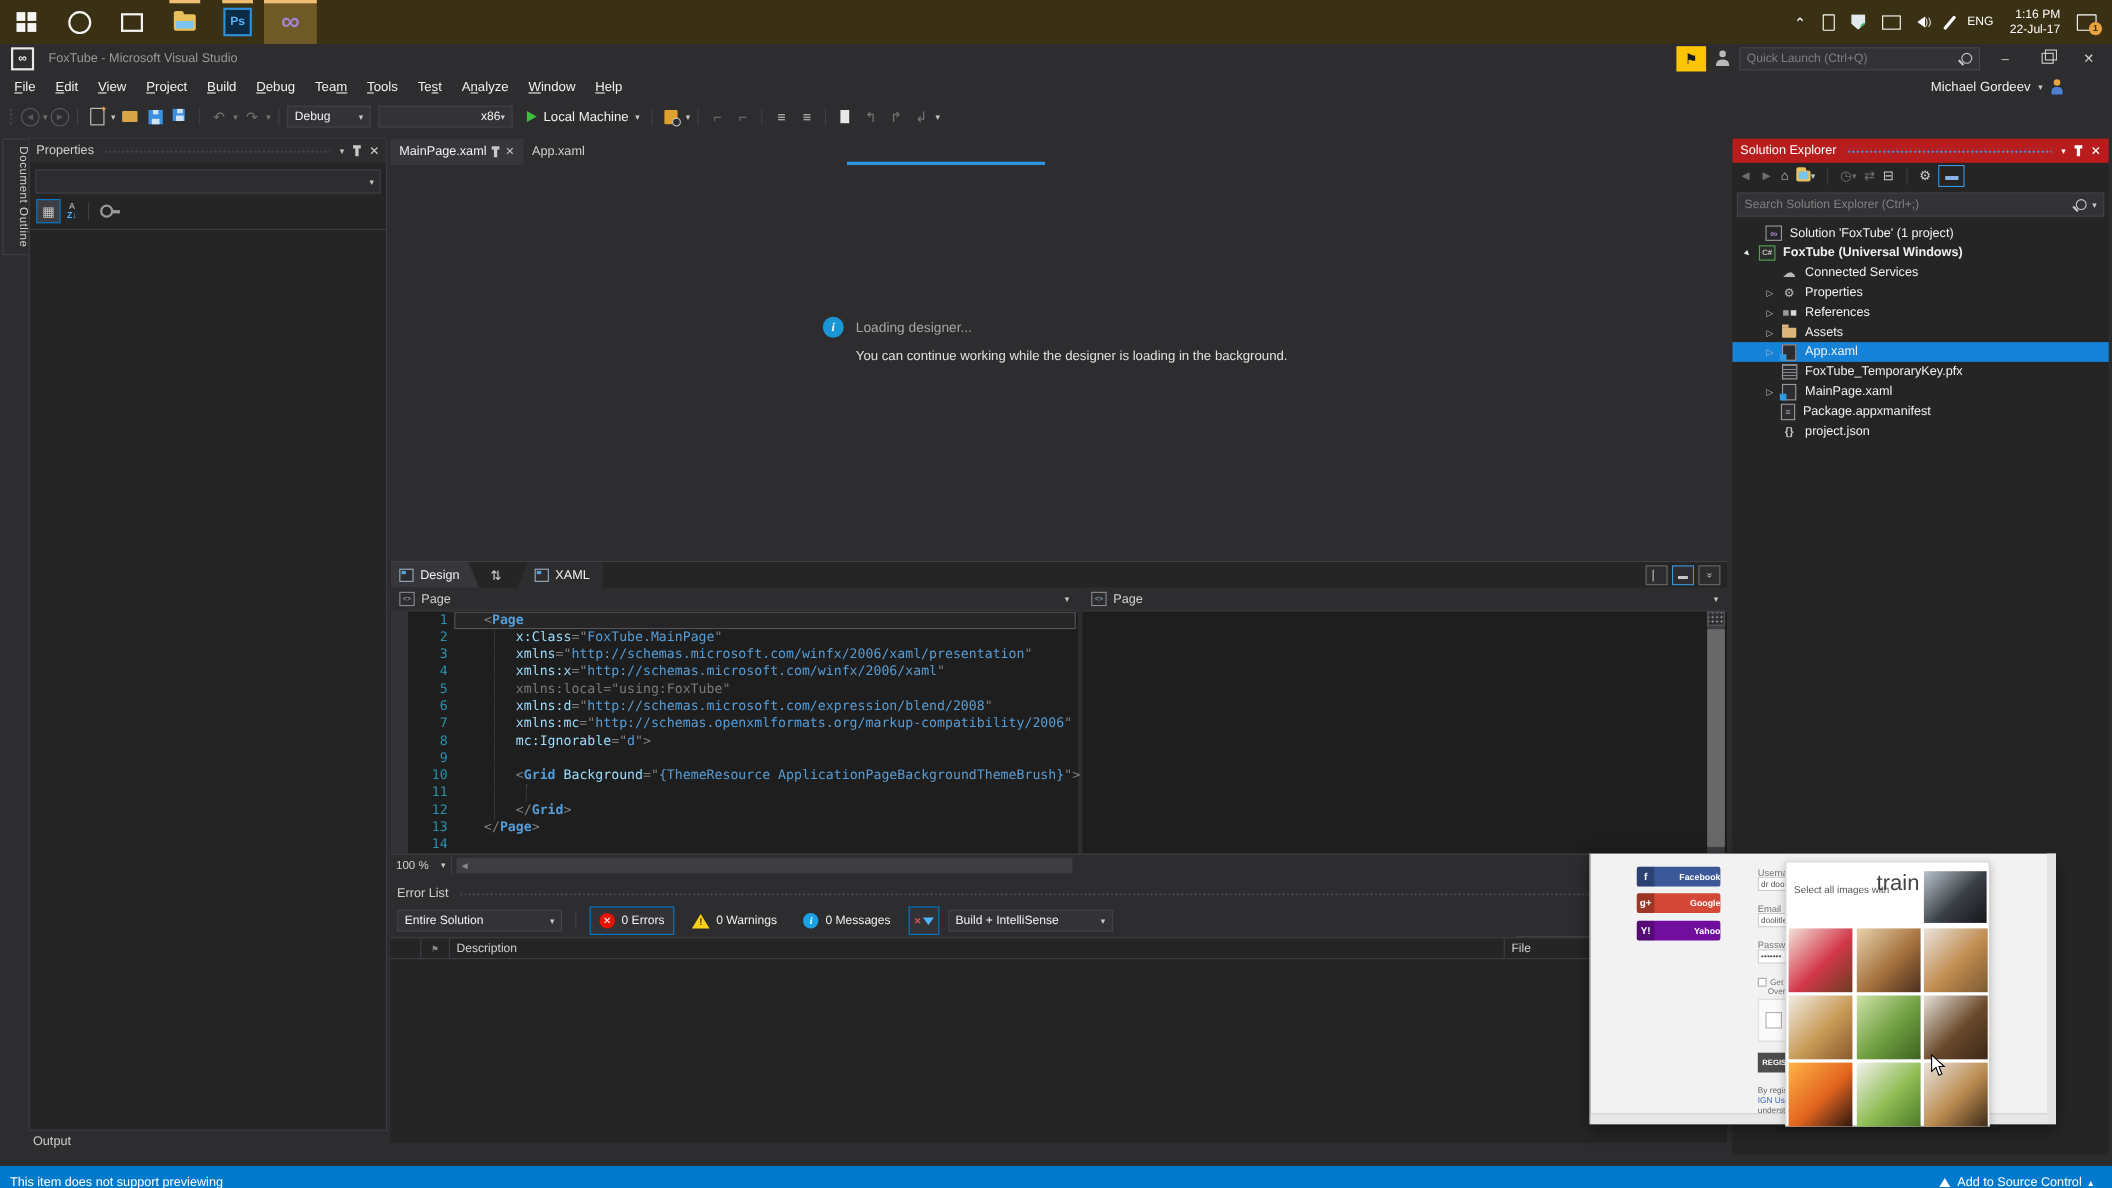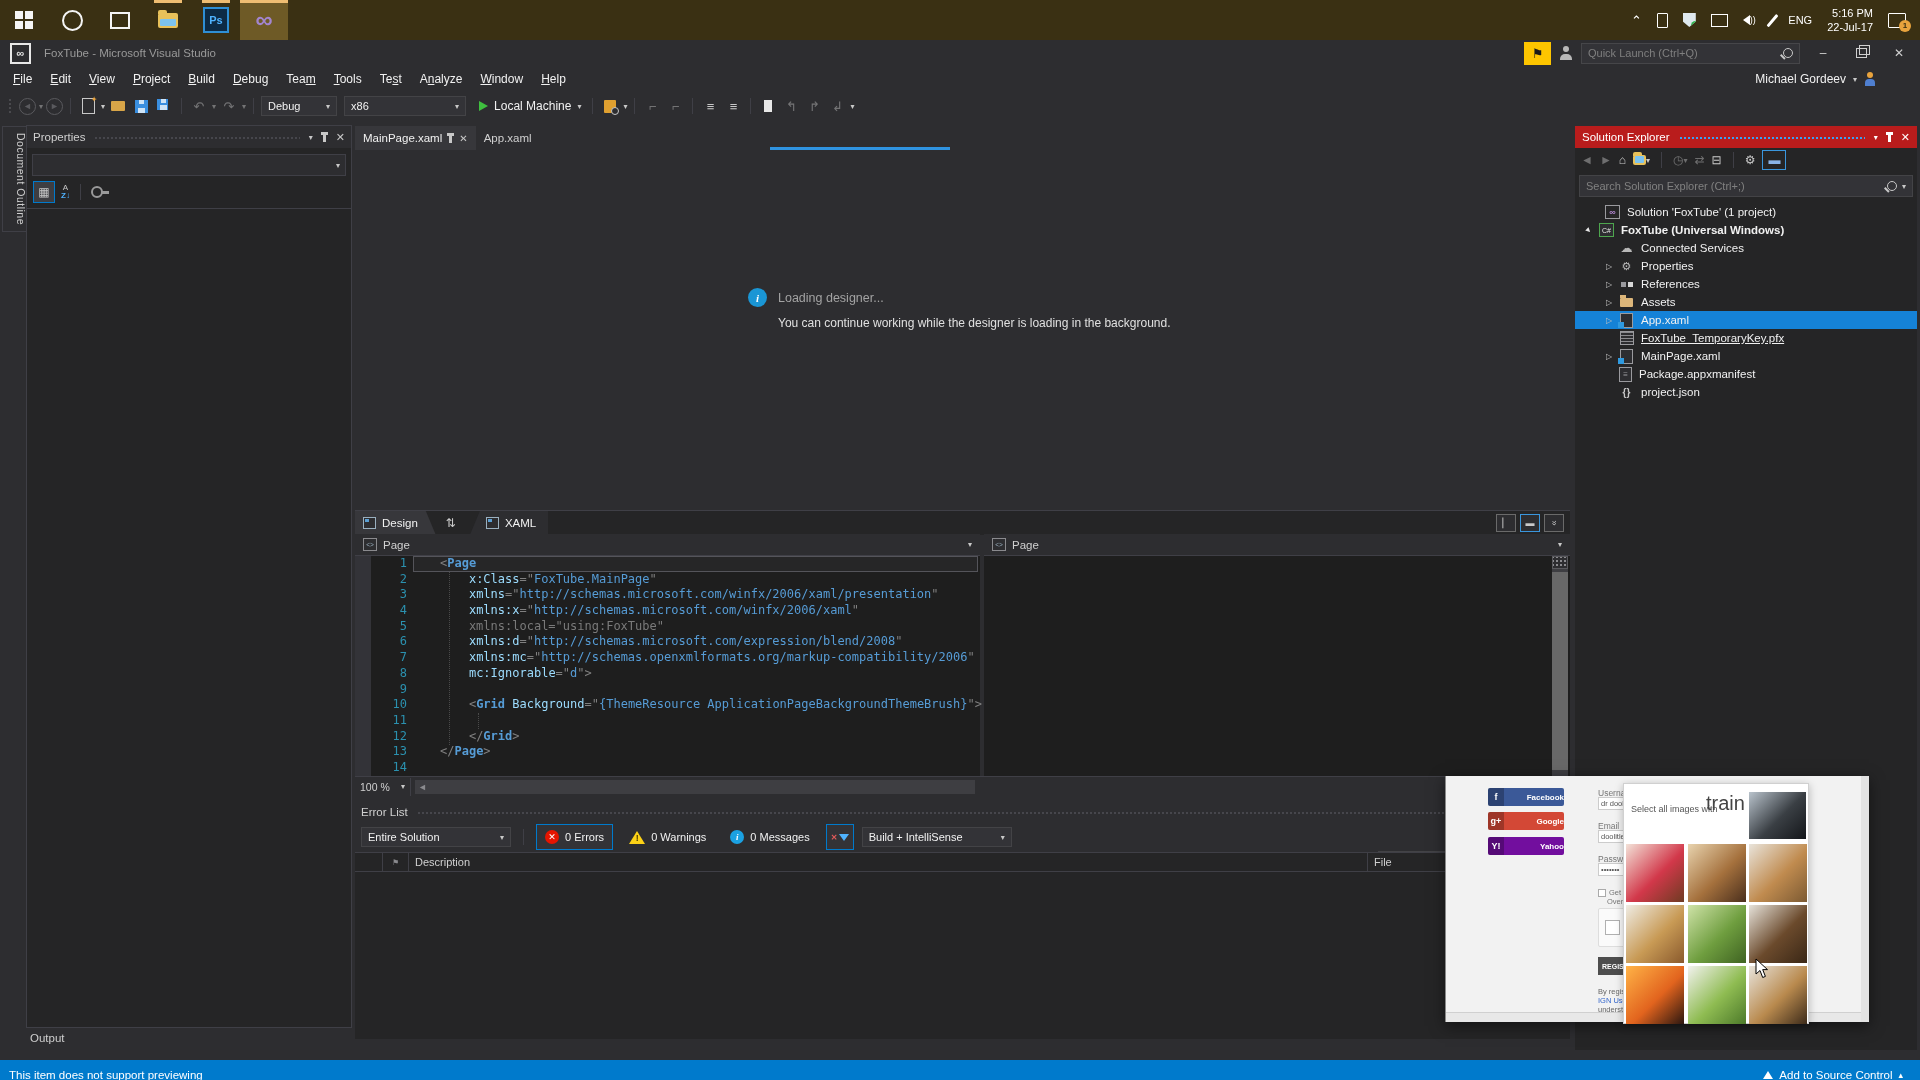--- a/index.html
+++ b/index.html
@@ -253,21 +253,21 @@
           <span class="shield-badge">✓</span>
         </span>
       <span class="net-ic"></span>
       <span class="spk">
           <span class="spk-tri"></span>
           <span style="font-size:9px;">))</span>
         </span>
       <span class="pen-ic"></span>
       <span>ENG</span>
       <span class="clock">
-        <div>5:16 PM</div>
+        <div>1:16 PM</div>
         <div>22-Jul-17</div>
       </span>
       <span class="notif">
           <span class="notif-badge">1</span>
         </span>
     </div>
   </div>
 
   <div id="titlebar" class="abs">
     <span class="vslogo">∞</span>
@@ -333,21 +333,21 @@
     <span class="sep"></span>
     <span class="tb-ic dis">↶</span>
     <span class="chev dis">▾</span>
     <span class="tb-ic dis">↷</span>
     <span class="chev dis">▾</span>
     <span class="sep"></span>
     <div class="combo" style="width:76px;">
       <span>Debug</span>
         <span class="chev">▾</span>
     </div>
-    <div class="combo" style="width:122px;margin-left:4px;">
+    <div class="combo" style="width:122px;margin-left:4px;justify-content:flex-end;">
       <span>x86</span>
         <span class="chev">▾</span>
     </div>
     <div class="flex" style="gap:6px;margin-left:10px;justify-content:center;">
       <span class="play-tri"></span>
       <span style="font-size:12px;color:#f1f1f1;">Local Machine</span>
       <span class="chev">▾</span>
     </div>
     <span class="sep" style="margin-left:8px;"></span>
     <span class="tb-ic">
@@ -592,21 +592,21 @@
           </span>
           <span>Assets</span>
         </div>
         <div class="tree-row selected" style="padding-left: 24px;">
           <span class="tree-exp">▷</span>
           <span class="tree-ic">
             <span class="ti-xaml"></span>
           </span>
           <span>App.xaml</span>
         </div>
-        <div class="tree-row" style="padding-left: 24px; text-decoration: underline;">
+        <div class="tree-row" style="padding-left: 24px;">
           <span class="tree-exp"></span>
           <span class="tree-ic">
             <span class="ti-cert"></span>
           </span>
           <span>FoxTube_TemporaryKey.pfx</span>
         </div>
         <div class="tree-row" style="padding-left: 24px;">
           <span class="tree-exp">▷</span>
           <span class="tree-ic">
             <span class="ti-xaml"></span>

